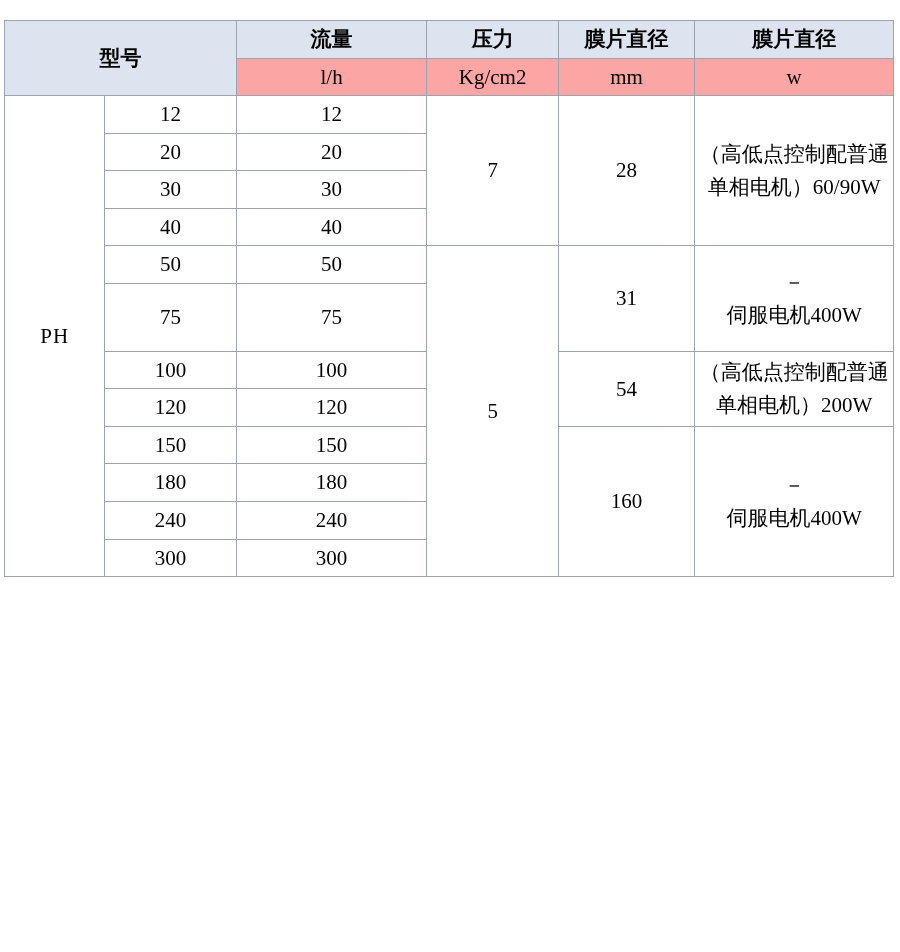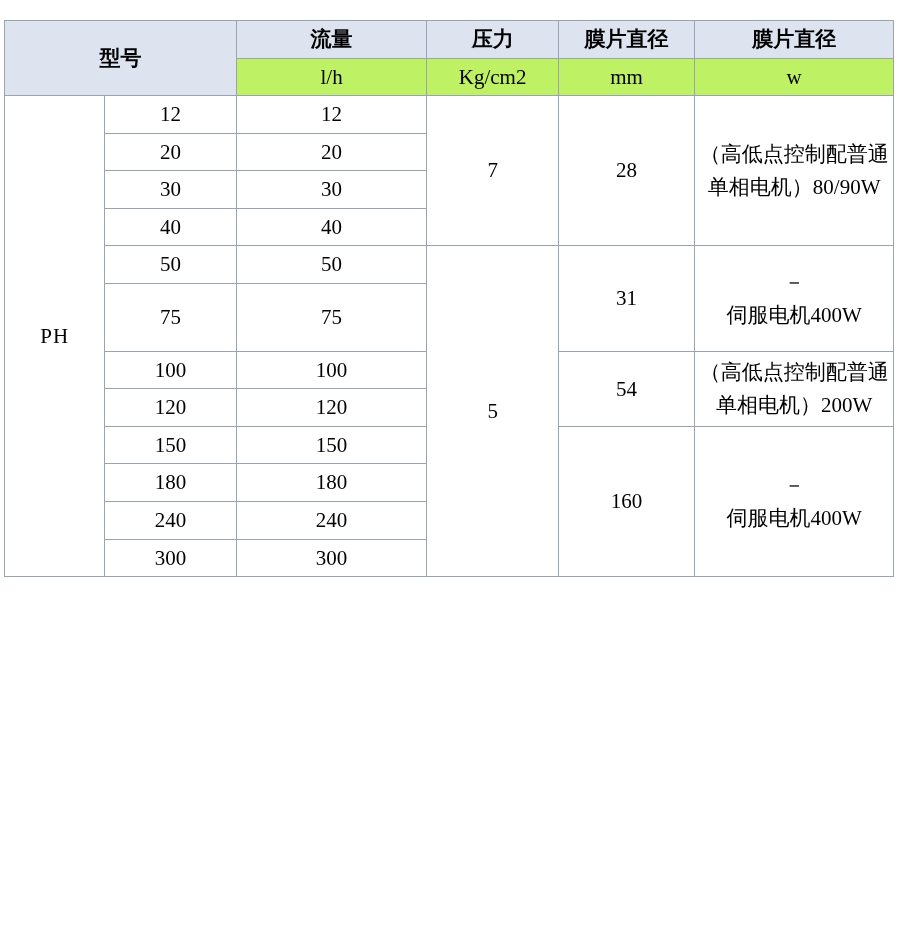--- a/index.html
+++ b/index.html
@@ -27,21 +27,21 @@
     font-size: 21px;
     line-height: 1.55;
     padding: 2px 4px;
   }
   .head-cell {
     background: #dde4f0;
     font-weight: bold;
     font-size: 23px;
   }
   .head-unit {
-    background: #bef264;
+    background: #fca5a5;
     font-weight: normal;
     font-size: 19px;
     font-family: "Liberation Serif", serif;
   }
   .col-model   { width: 100px; }
   .col-code    { width: 131px; }
   .col-flow    { width: 190px; }
   .col-press   { width: 131px; }
   .col-dia     { width: 136px; }
   .col-power   { width: 198px; }
@@ -86,21 +86,21 @@
       <td class="head-unit">mm</td>
       <td class="head-unit">w</td>
     </tr>
 
     <tr>
       <td class="model-label" rowspan="12">PH</td>
       <td>12</td>
       <td>12</td>
       <td rowspan="4">7</td>
       <td rowspan="4">28</td>
-      <td class="power-cell" rowspan="4">（高低点控制配普通单相电机）80/90W</td>
+      <td class="power-cell" rowspan="4">（高低点控制配普通单相电机）60/90W</td>
     </tr>
 
     <tr>
       <td>20</td>
       <td>20</td>
     </tr>
 
     <tr>
       <td>30</td>
       <td>30</td>

